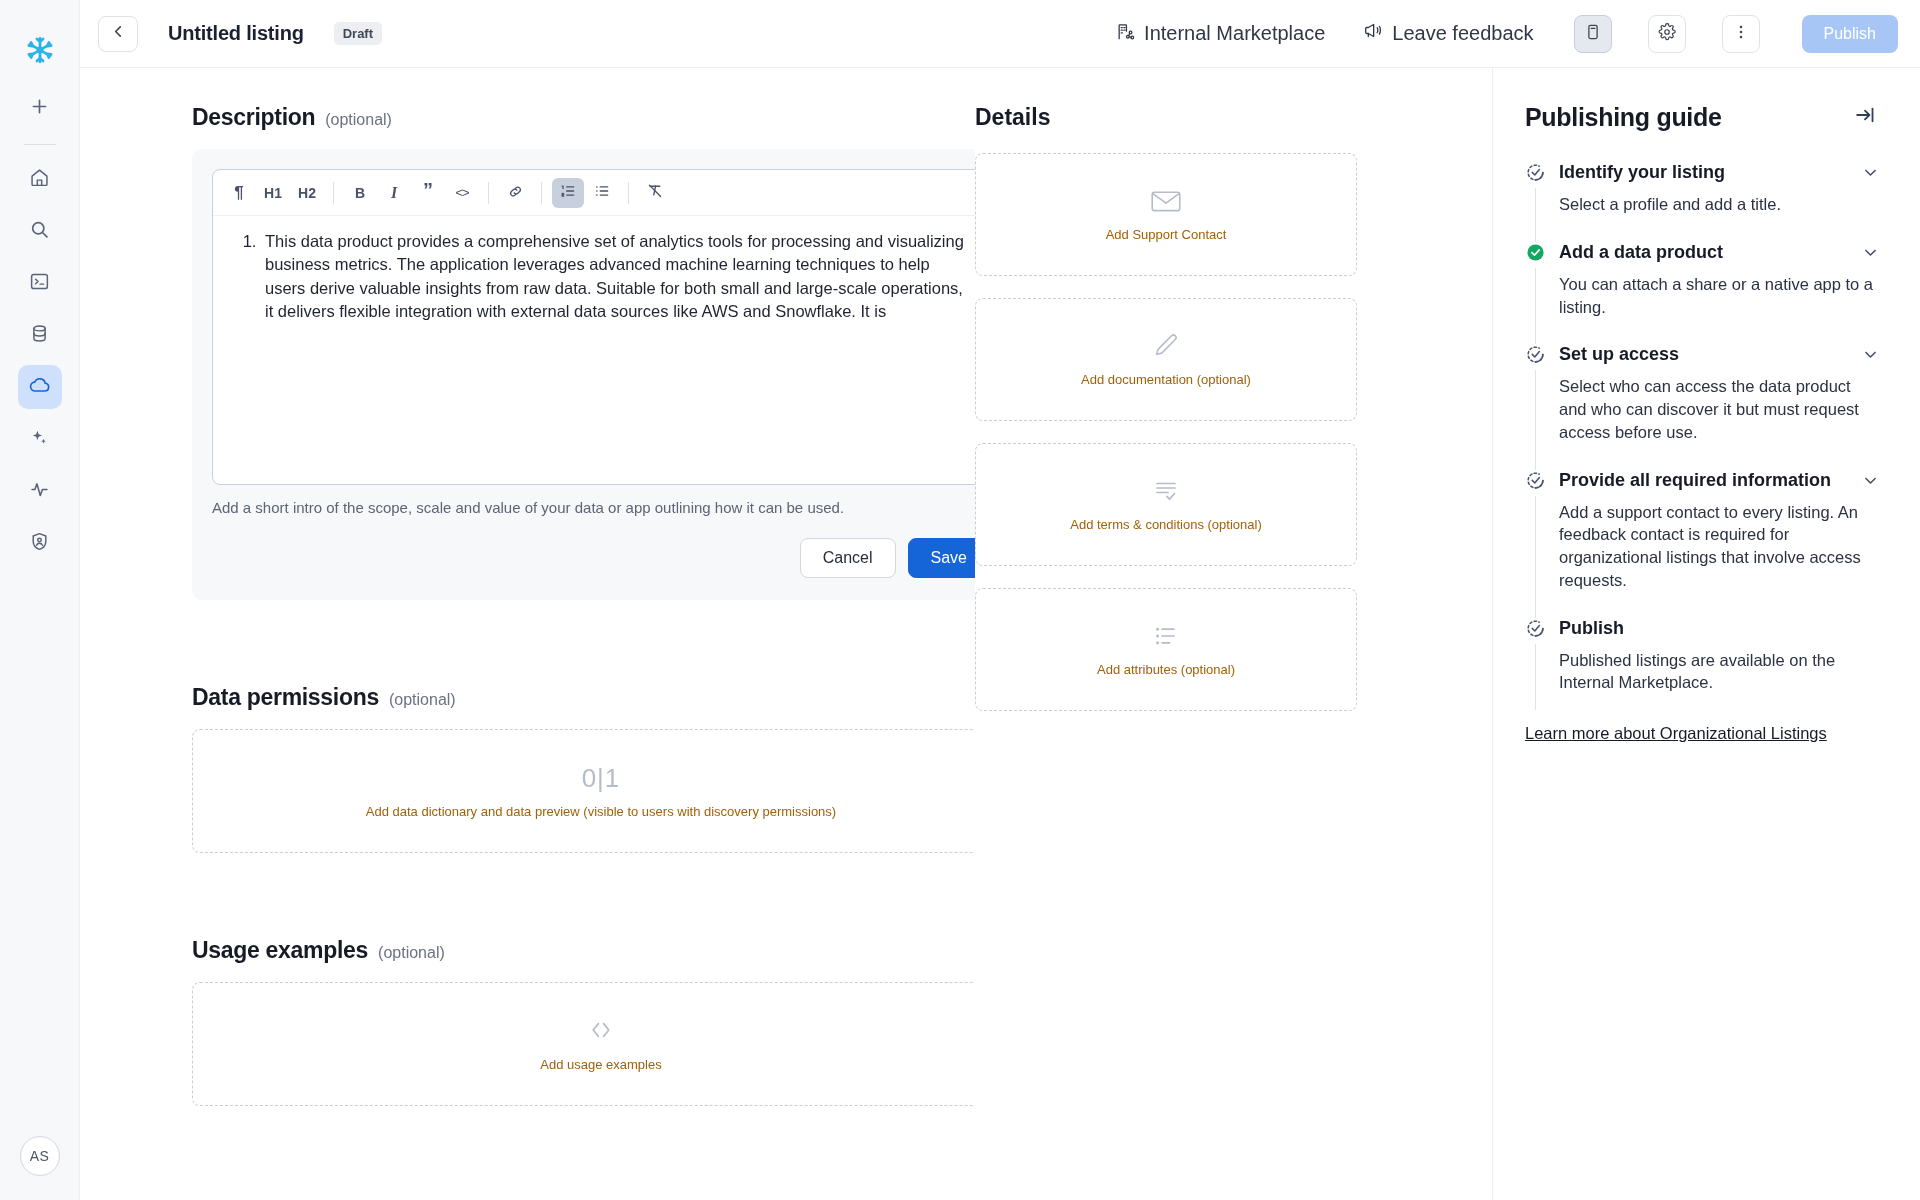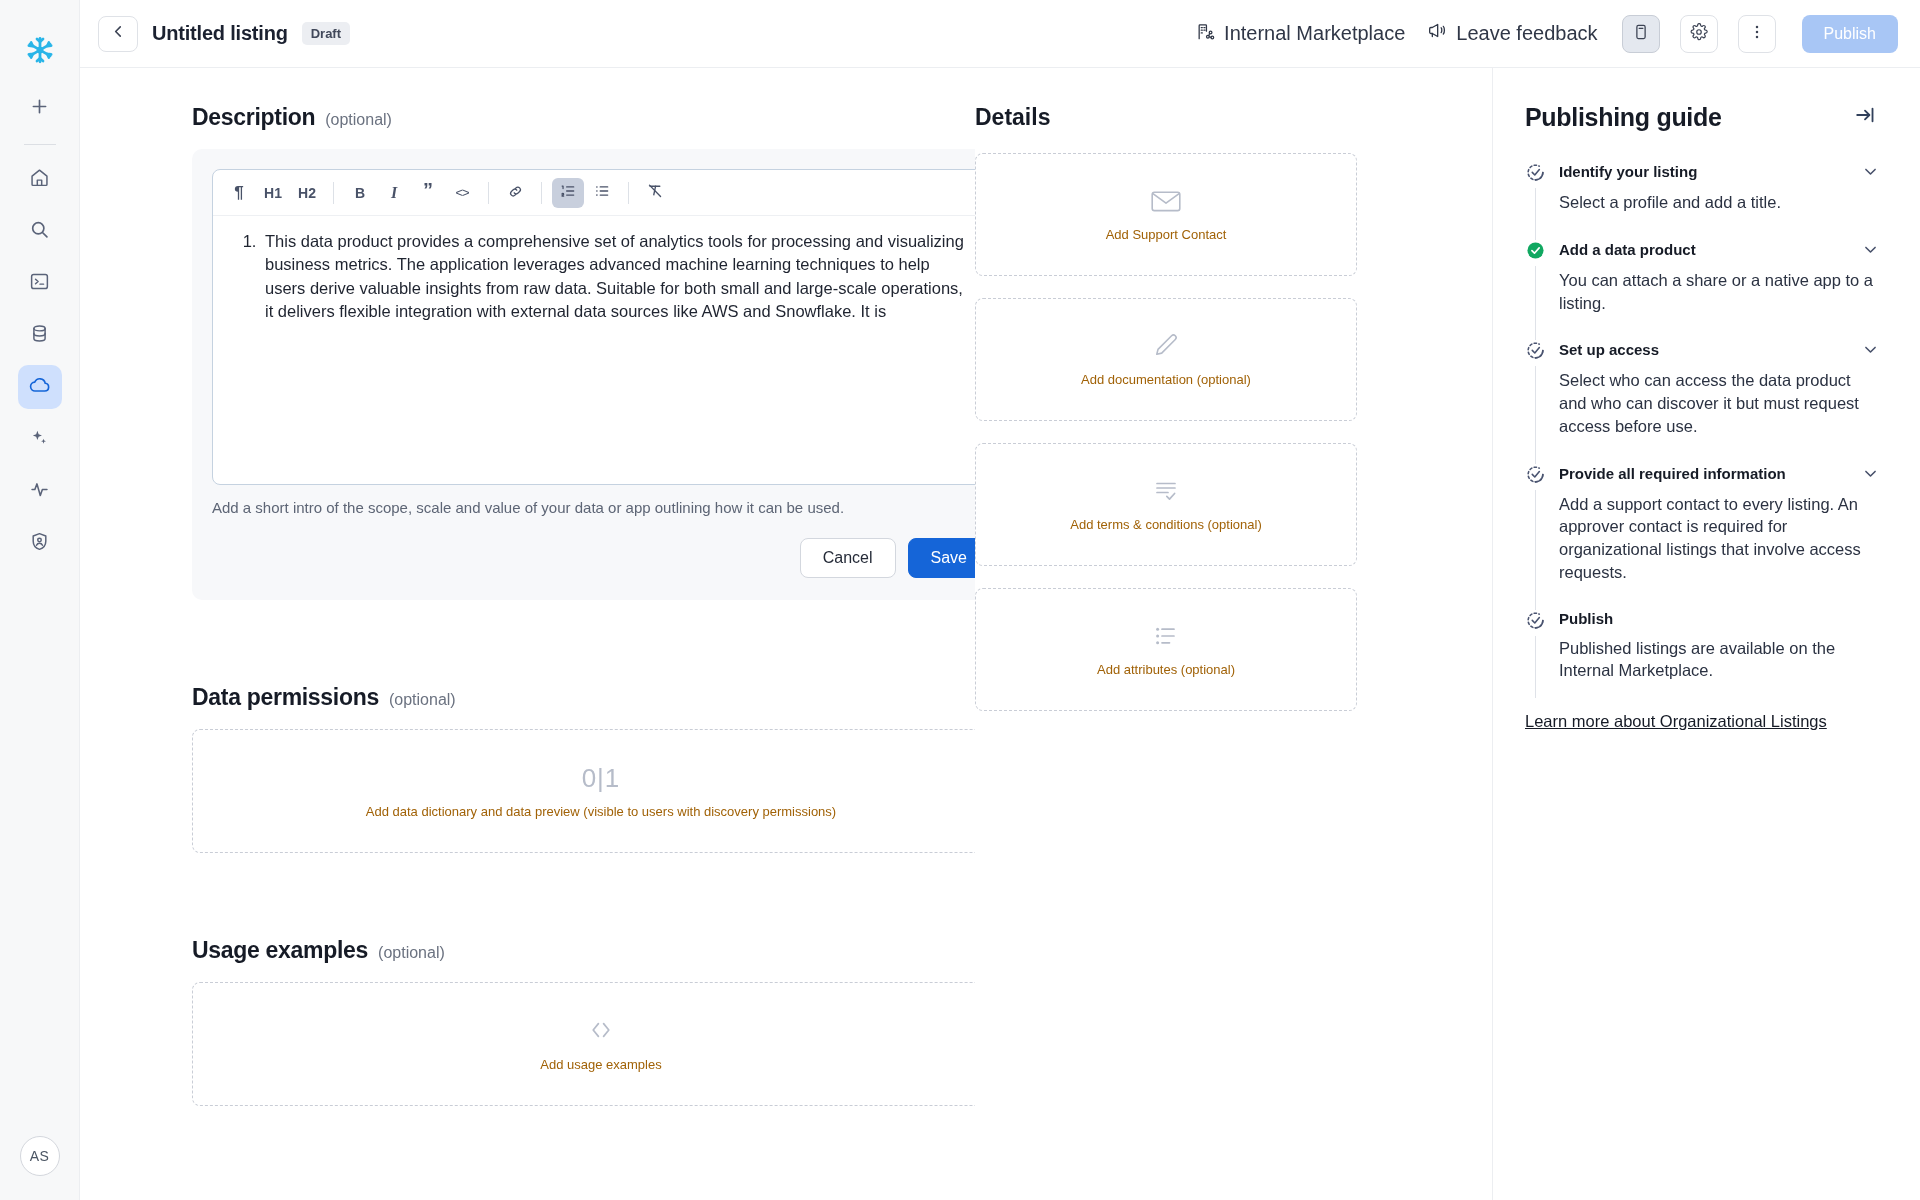--- a/index.html
+++ b/index.html
@@ -39,21 +39,21 @@
   }
 
   
   .shell { flex: 1 1 auto; display: flex; flex-direction: column; min-width: 0; }
 
   
   .topbar {
     height: 68px; flex: 0 0 68px;
     border-bottom: 1px solid #eceef1;
     display: flex; align-items: center;
-    padding: 0 22px 0 18px; gap: 14px; background: #fff;
+    padding: 0 22px 0 18px; gap: 30px; background: #fff;
   }
   .back-btn {
     width: 40px; height: 36px; border: 1px solid #dfe2e7; border-radius: 8px;
     background: #fff; display: flex; align-items: center; justify-content: center;
     color: #3c4354; cursor: pointer;
   }
   .doc-title { font-size: 20px; font-weight: 700; color: #1b2130; letter-spacing: -.2px; }
   .badge-draft {
     background: #eceef2; color: #41485a; font-size: 13px; font-weight: 600;
     border-radius: 5px; padding: 4px 9px;
@@ -156,21 +156,21 @@
   .detail-dz .dz-icon { margin-bottom: 12px; }
 
   
   .guide-head { display: flex; align-items: center; justify-content: space-between; }
   .guide-title { font-size: 25px; font-weight: 700; color: #161b26; letter-spacing: -.3px; }
   .collapse-btn { color: #31405b; cursor: pointer; display: flex; padding: 4px; }
 
   .steps { margin-top: 28px; }
   .step { position: relative; padding-left: 34px; }
   .step-head { display: flex; align-items: center; gap: 0; cursor: pointer; }
-  .step-title { font-size: 15px; font-weight: 700; color: #161b26; flex: 1 1 auto; }
+  .step-title { font-size: 18px; font-weight: 700; color: #161b26; flex: 1 1 auto; }
   .chev { color: #47506a; display: flex; }
   .step-icon { position: absolute; left: 0; top: 0px; width: 22px; height: 22px; display: flex; }
   .step-body {
     font-size: 16.5px; line-height: 1.38; color: #2b3242;
     padding: 10px 0 0 0; margin-left: 0;
   }
   .step-rail {
     position: absolute; left: 10px; top: 26px; bottom: 0; width: 1px; background: #dfe2e8;
   }
   .step-wrap { position: relative; padding-bottom: 26px; }
@@ -606,21 +606,21 @@
                   </svg>
               </div>
               <div class="step-head">
                 <div class="step-title">Provide all required information</div>
                 <div class="chev">
                   <svg width="19" height="19" viewBox="0 0 24 24" fill="none" stroke="currentColor" stroke-width="2" stroke-linecap="round" stroke-linejoin="round">
                       <path d="M6.2 9.4 12 15.2l5.8-5.8"></path>
                     </svg>
                 </div>
               </div>
-              <div class="step-body">Add a support contact to every listing. An approver contact is required for organizational listings that involve access requests.</div>
+              <div class="step-body">Add a support contact to every listing. An feedback contact is required for organizational listings that involve access requests.</div>
             </div>
           </div>
 
           
           <div class="step-wrap">
             <div class="step-rail"></div>
             <div class="step">
               <div class="step-icon">
                 <svg width="21" height="21" viewBox="0 0 24 24" fill="none" stroke="#4a5470" stroke-width="1.8" stroke-linecap="round" stroke-linejoin="round">
                     <path d="M20.4 12a8.4 8.4 0 1 1-4.1-7.2" stroke-dasharray="2.6 2.8"></path>

